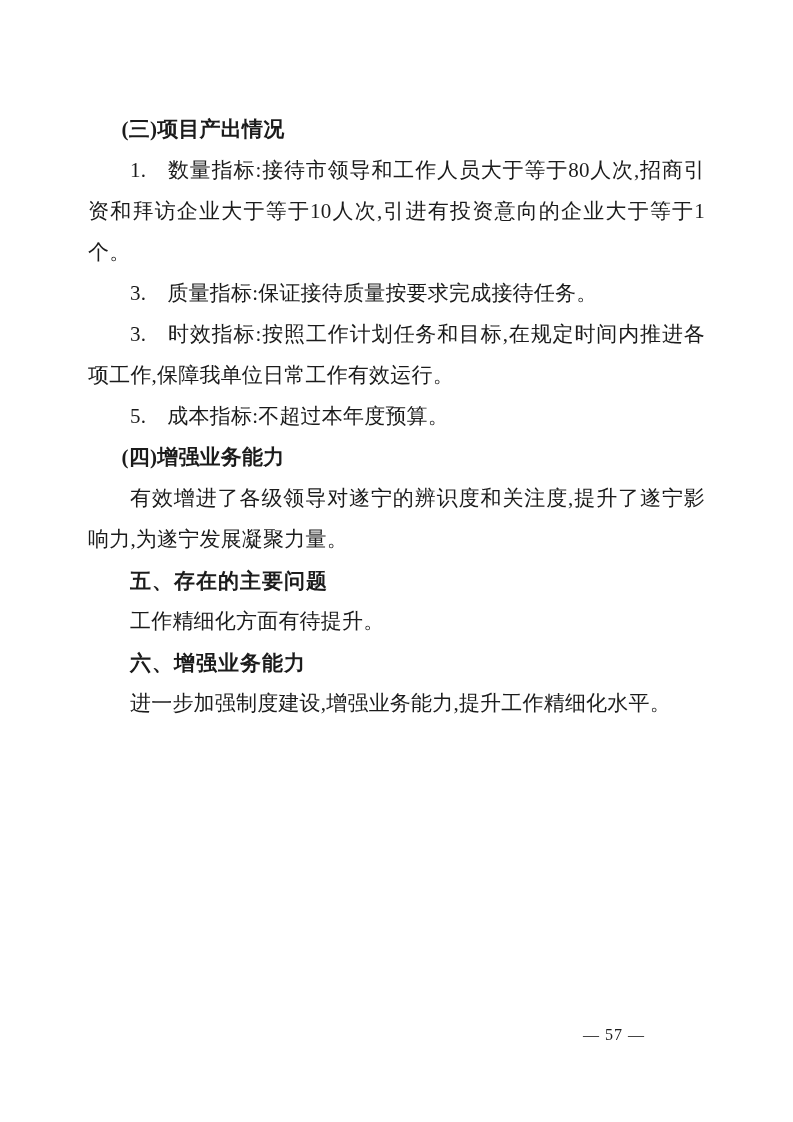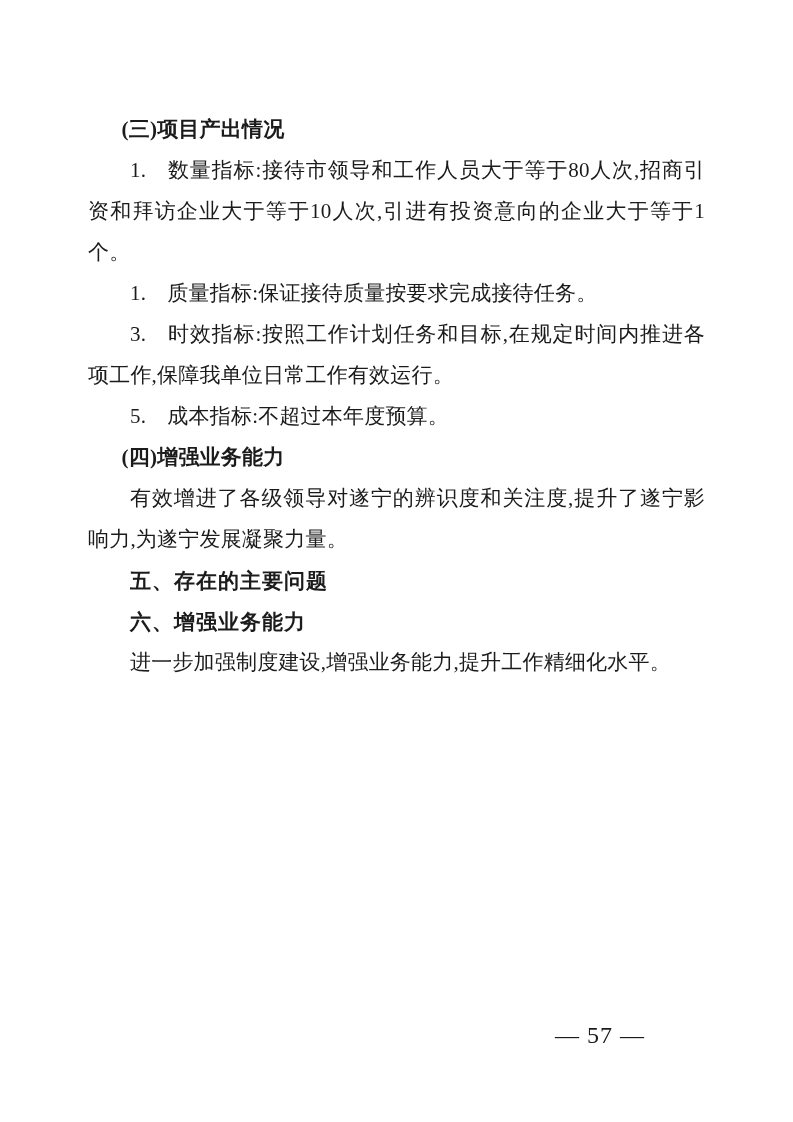--- a/index.html
+++ b/index.html
@@ -39,36 +39,37 @@
   p.hei-heading {
     font-family: Liberation Sans, sans-serif;
     font-weight: 700;
     letter-spacing: 1px;
     text-indent: 2em;
   }
   .footer-pagenum {
     position: absolute;
     top: 1022px;
     right: 95px;
-    font-size: 24px;
+    font-size: 16px;
     line-height: 26px;
     letter-spacing: 1px;
     color: #1b1b1b;
   }
 </style>
 </head>
 <body>
 
 <div class="page">
   <div class="content">
     <p class="kaiti-heading">(三)项目产出情况</p>
     <p>1. 数量指标:接待市领导和工作人员大于等于80人次,招商引资和拜访企业大于等于10人次,引进有投资意向的企业大于等于1个。</p>
-    <p>1. 质量指标:保证接待质量按要求完成接待任务。</p>
+    <p>3. 质量指标:保证接待质量按要求完成接待任务。</p>
     <p>3. 时效指标:按照工作计划任务和目标,在规定时间内推进各项工作,保障我单位日常工作有效运行。</p>
     <p>5. 成本指标:不超过本年度预算。</p>
     <p class="kaiti-heading">(四)增强业务能力</p>
     <p>有效增进了各级领导对遂宁的辨识度和关注度,提升了遂宁影响力,为遂宁发展凝聚力量。</p>
     <p class="hei-heading">五、存在的主要问题</p>
+    <p>工作精细化方面有待提升。</p>
     <p class="hei-heading">六、增强业务能力</p>
     <p>进一步加强制度建设,增强业务能力,提升工作精细化水平。</p>
   </div>
   <div class="footer-pagenum">— 57 —</div>
 </div>
 
 </body></html>

